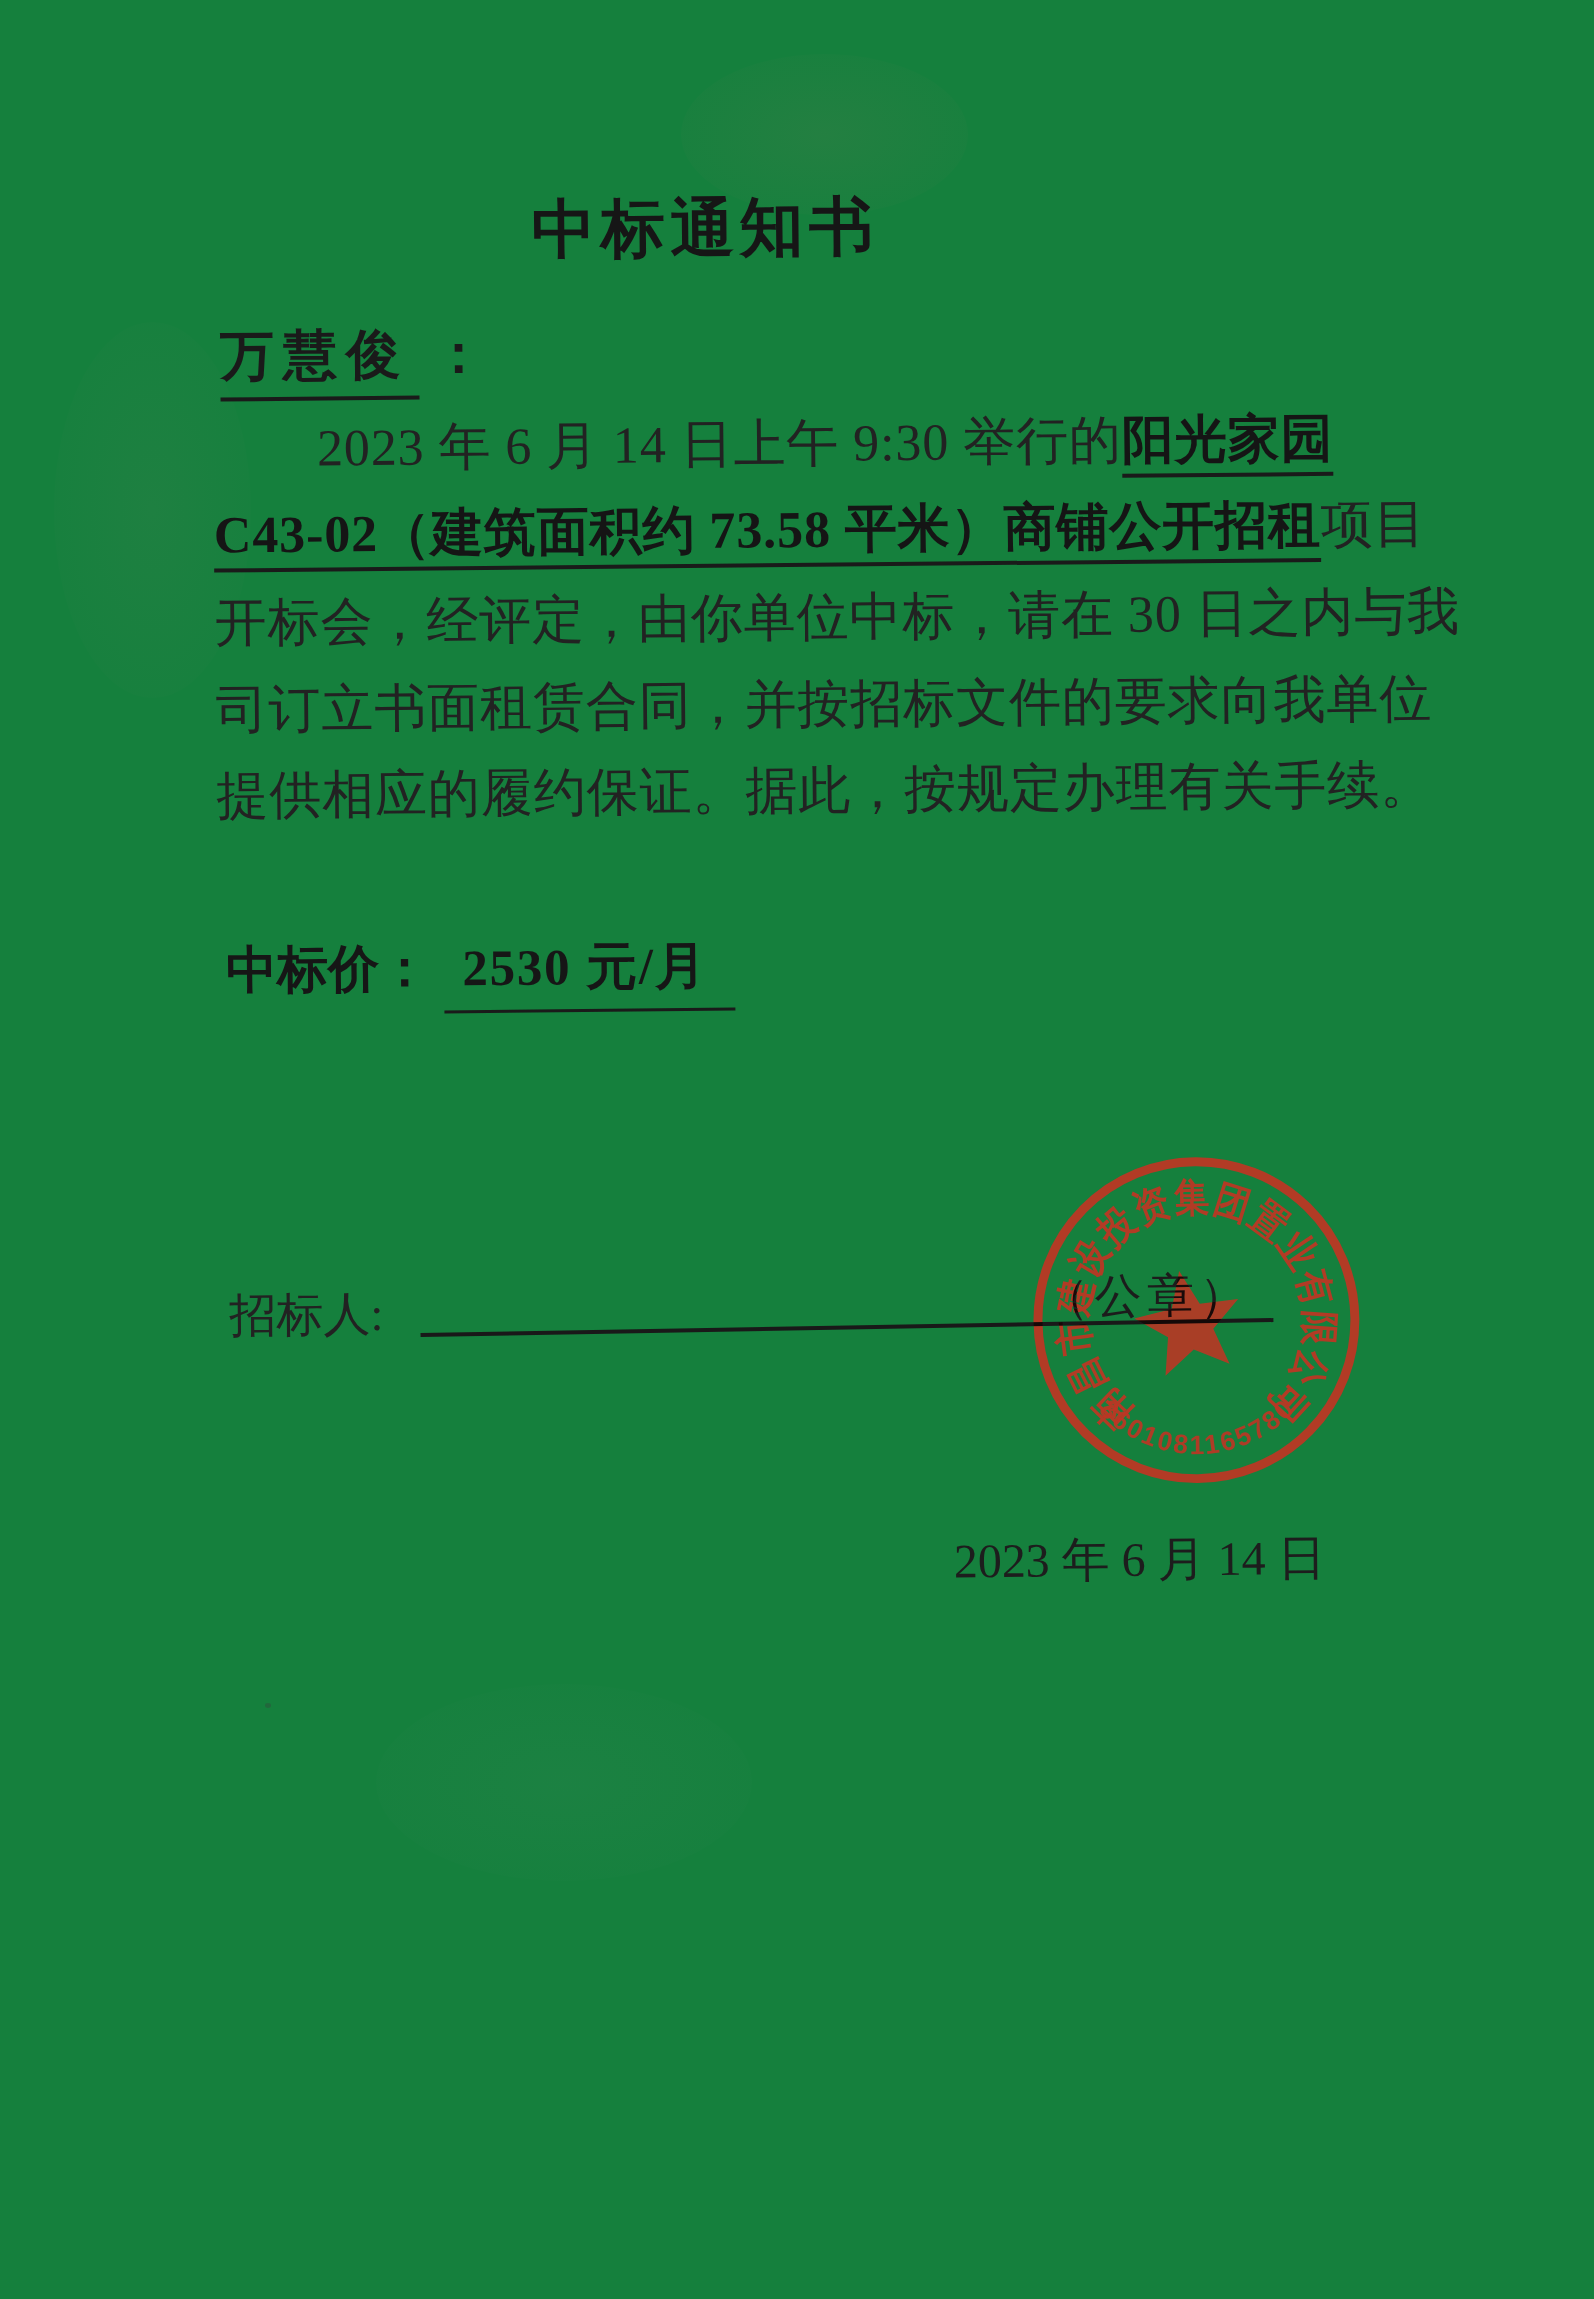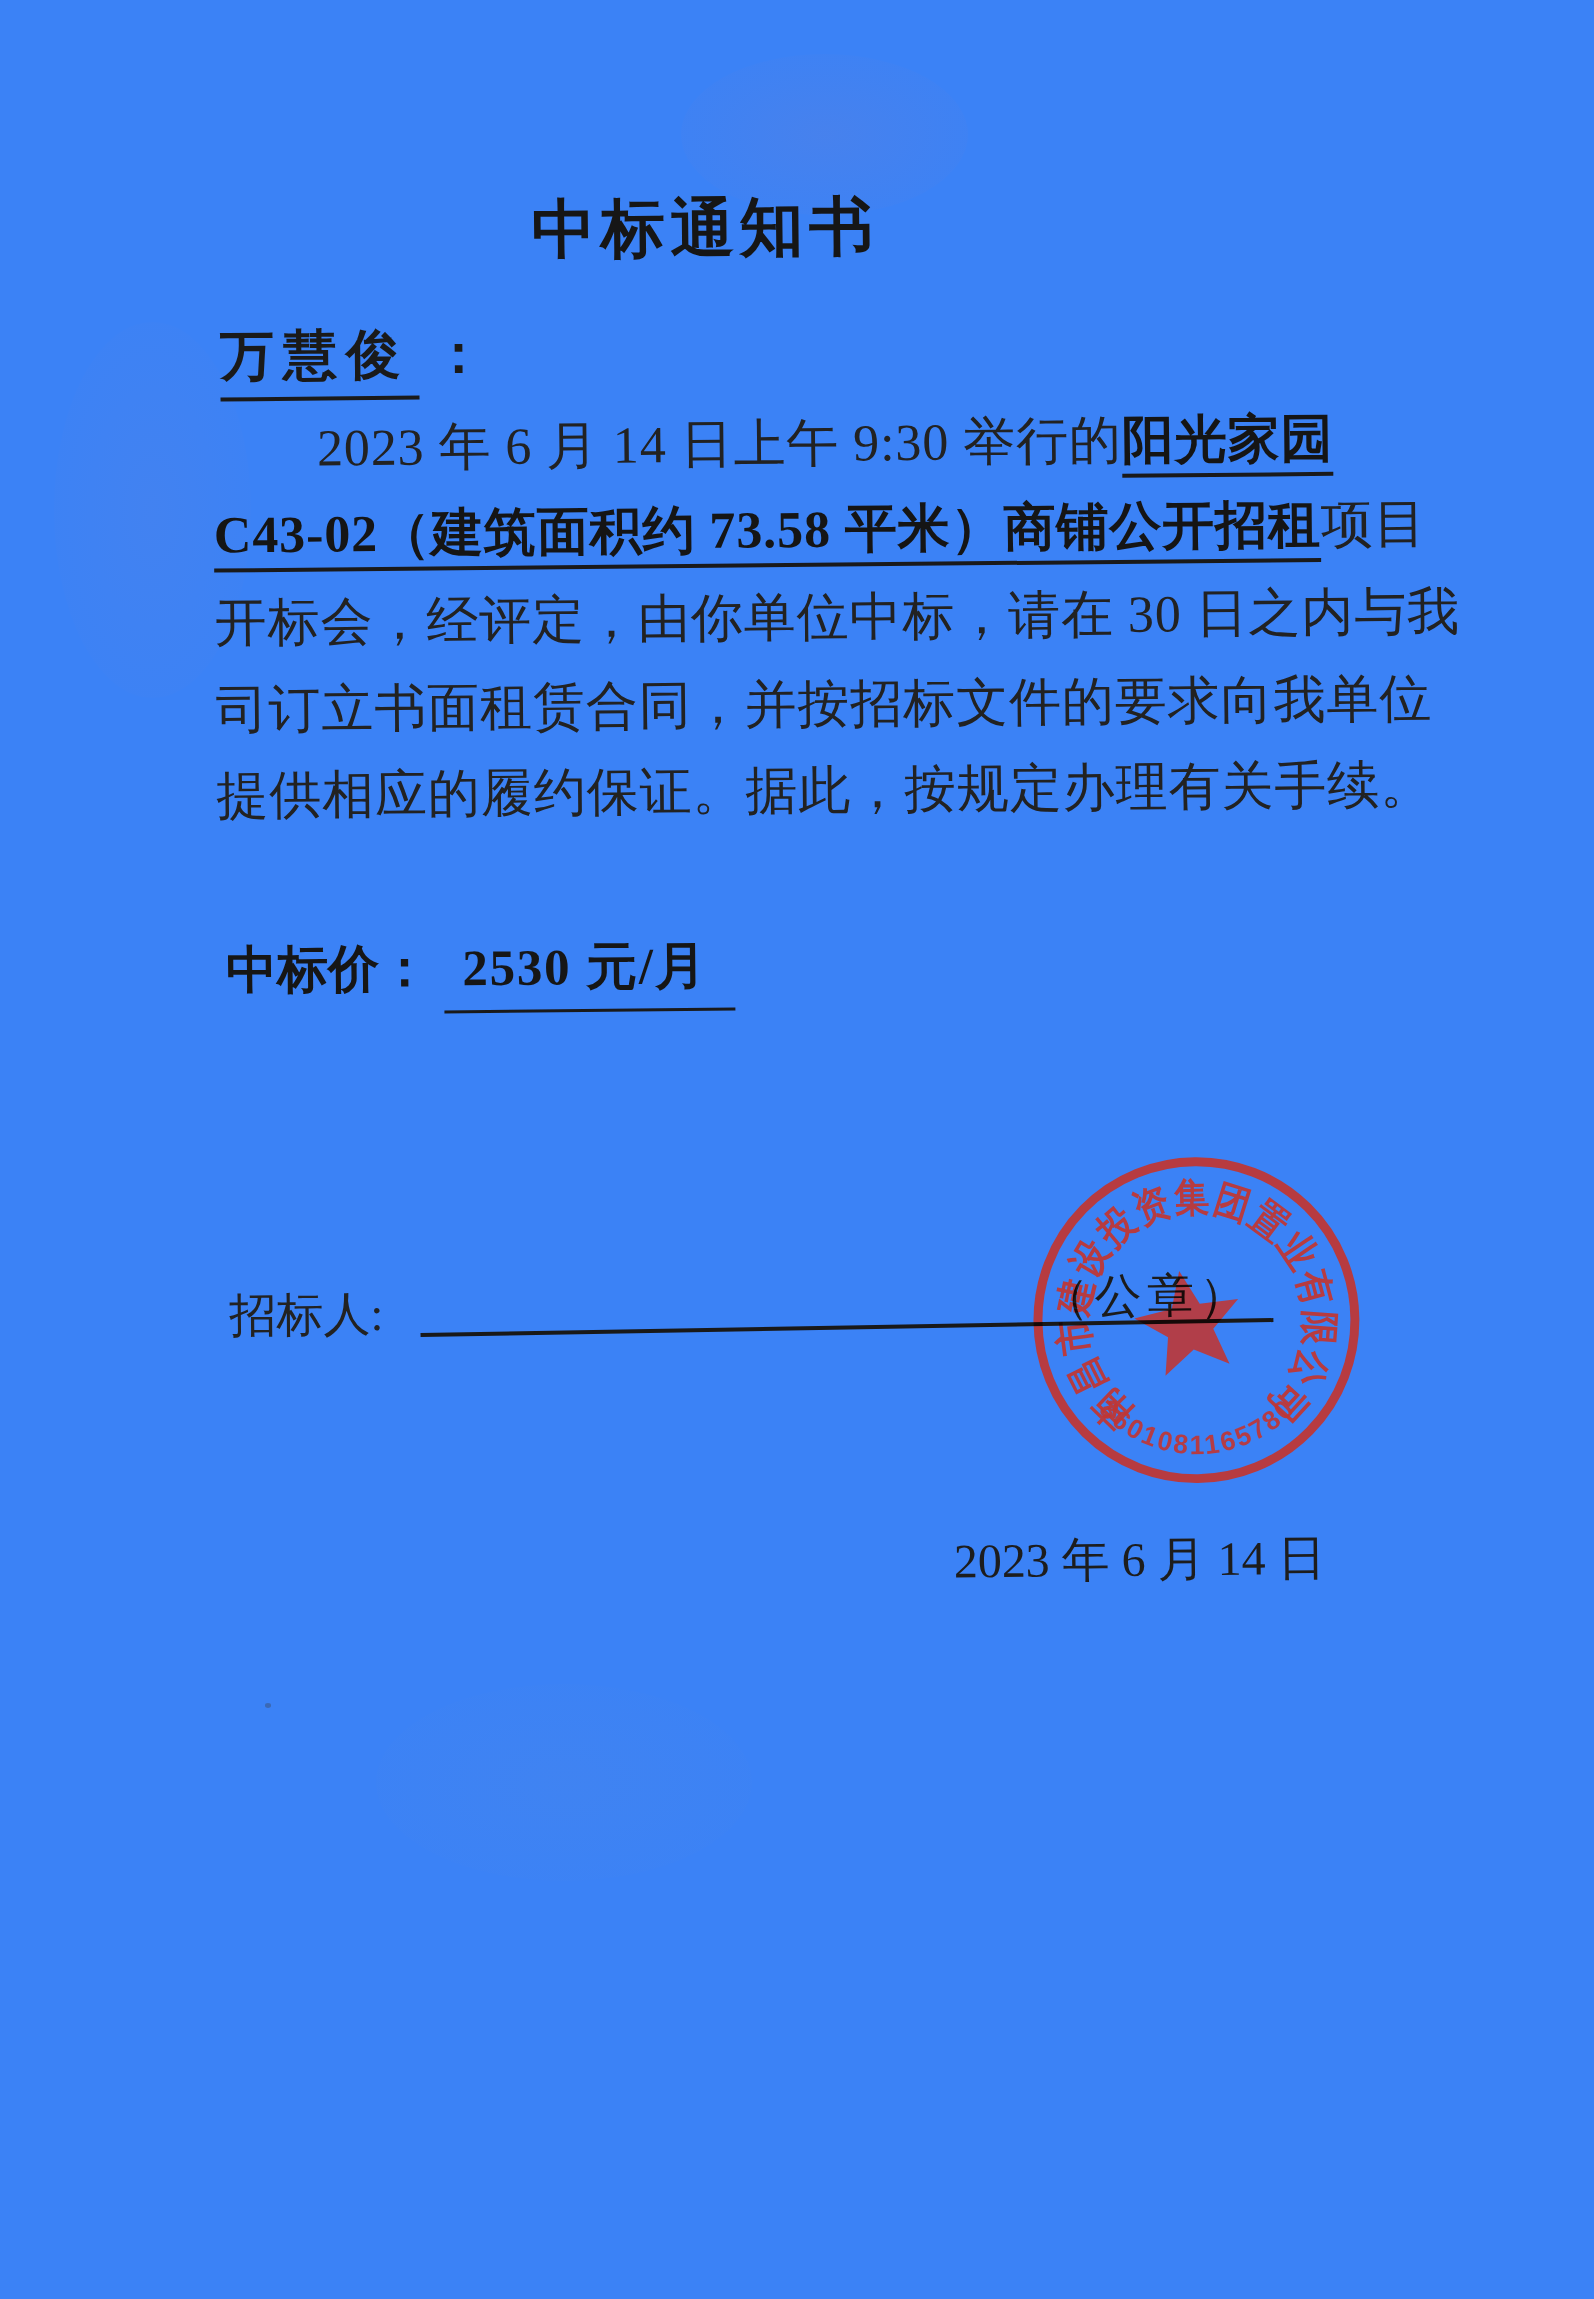--- a/index.html
+++ b/index.html
@@ -4,21 +4,21 @@
 <style>
   html, body {
     margin: 0;
     padding: 0;
     background: #e8e8e8;
   }
   .page {
     position: relative;
     width: 1594px;
     height: 2300px;
-    background: #3b82f6;
+    background: #15803d;
     overflow: hidden;
     font-family: "Liberation Serif", "DejaVu Serif", serif;
     color: #1d1d1d;
   }
   .sheet-content {
     position: absolute;
     inset: 0;
     transform: rotate(-0.55deg);
     transform-origin: 50% 42%;
   }

